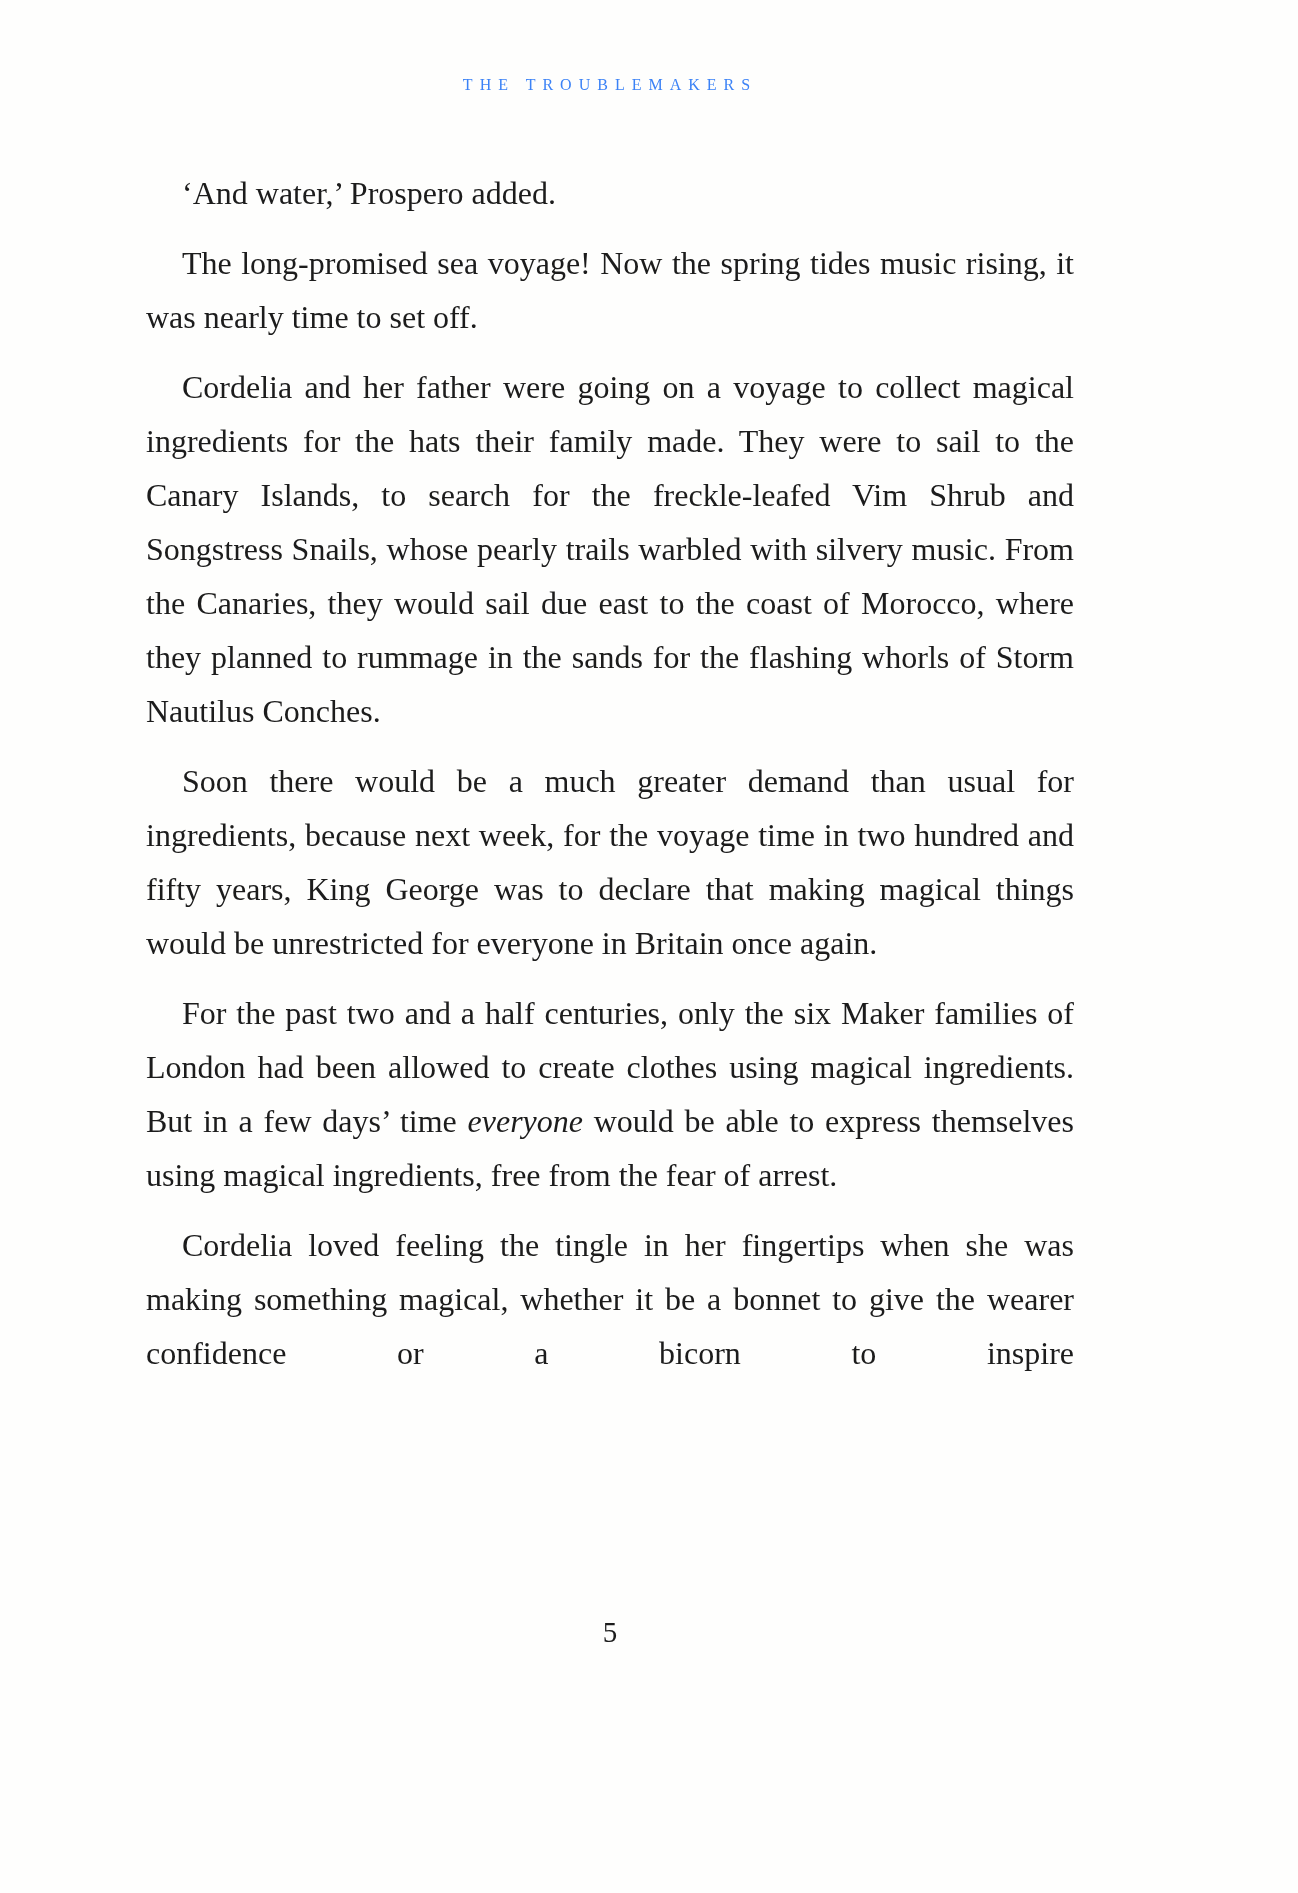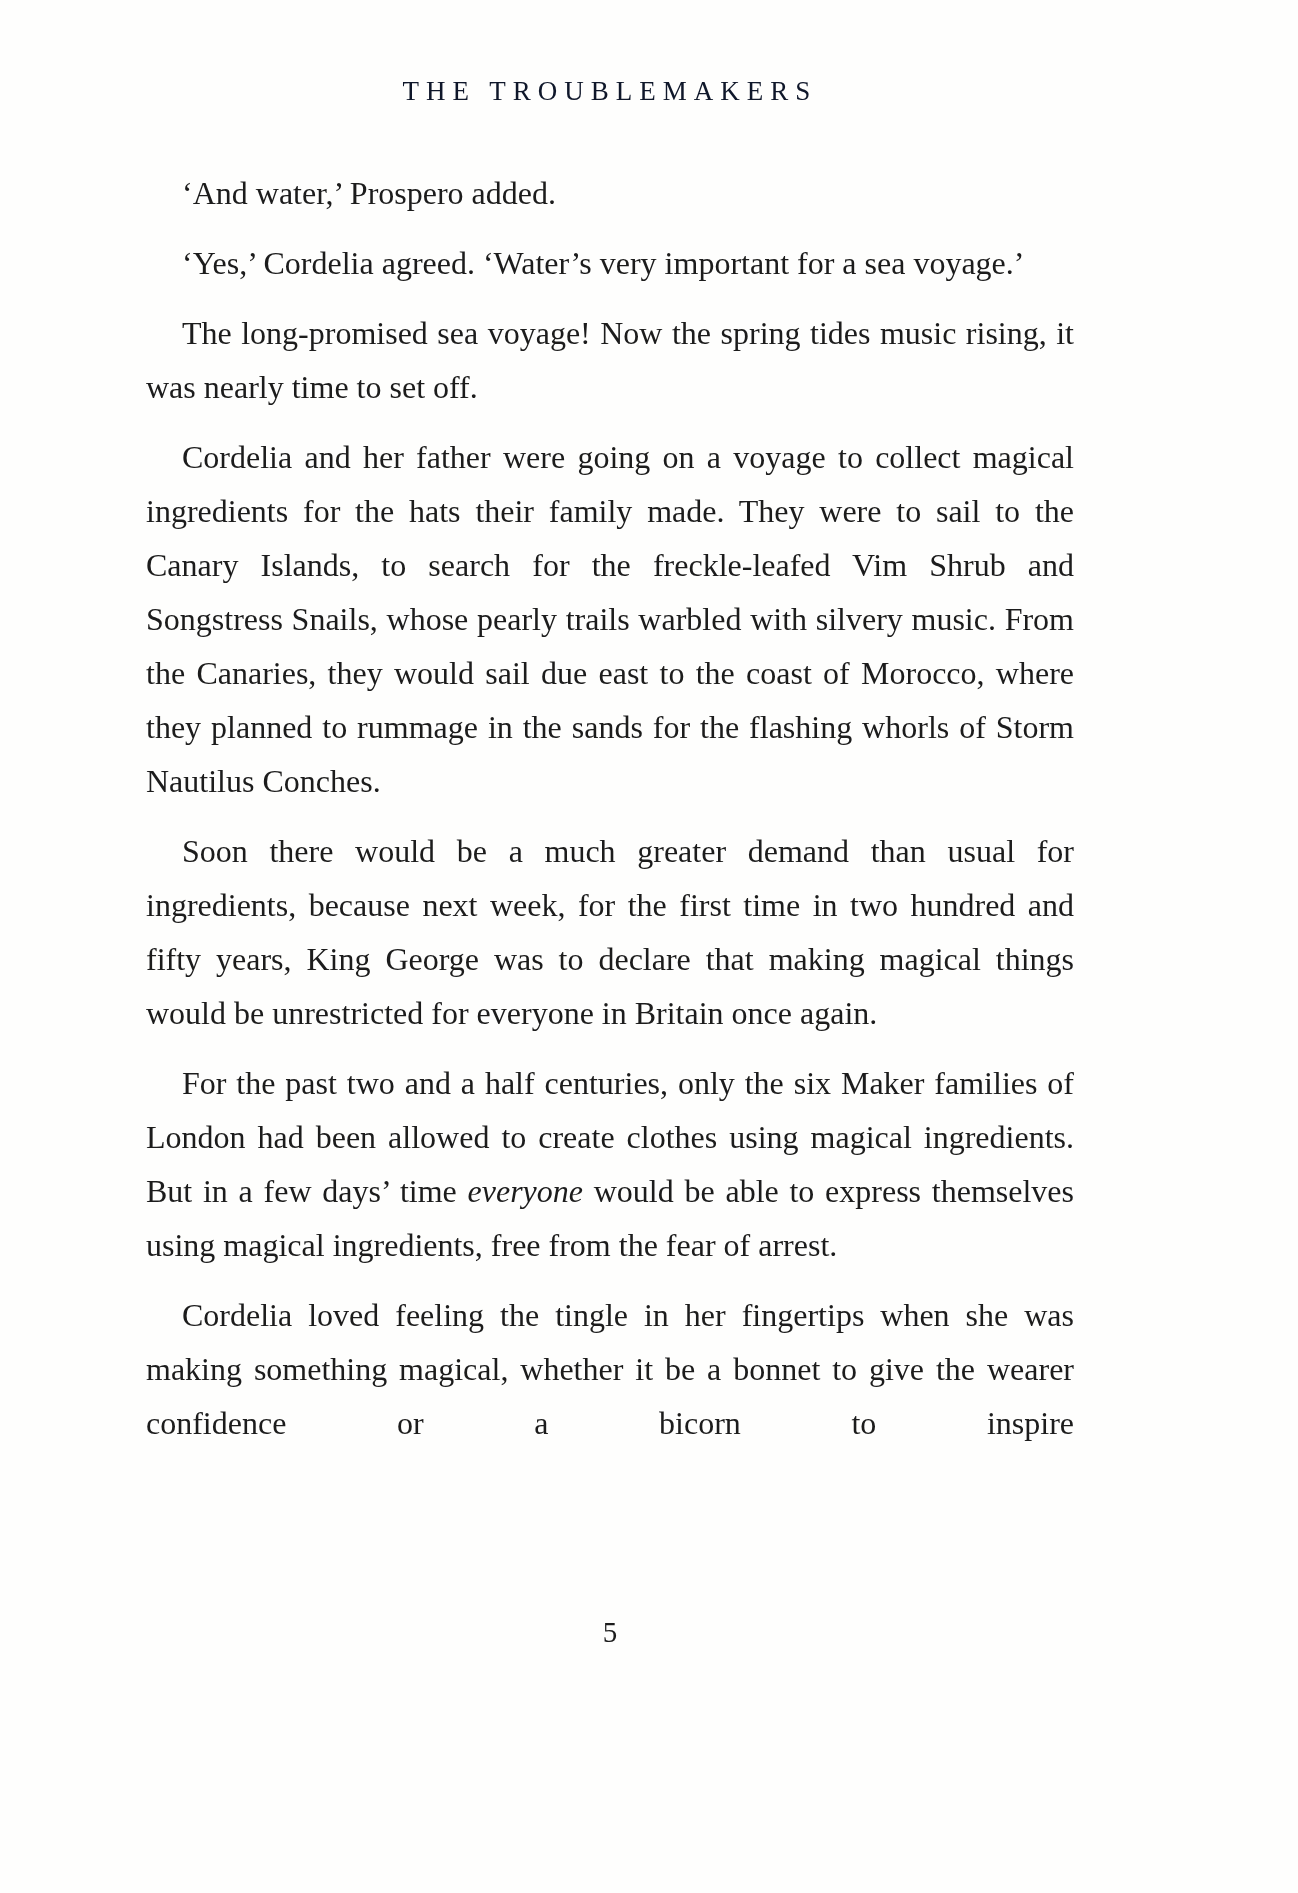--- a/index.html
+++ b/index.html
@@ -16,23 +16,23 @@
     color: #1c1c1c;
     font-family: "Liberation Serif", "DejaVu Serif", serif;
     overflow: hidden;
   }
   .running-header {
     position: absolute;
     top: 76px;
     left: 130px;
     width: 960px;
     text-align: center;
-    font-size: 27px;
+    font-size: 16px;
     letter-spacing: 7px;
-    color: #0f172a;
+    color: #3b82f6;
   }
   .text-block {
     position: absolute;
     top: 150px;
     left: 130px;
     width: 960px;
     font-size: 32px;
     line-height: 54px;
     text-align: justify;
   }
@@ -58,23 +58,22 @@
 </style>
 </head>
 <body>
 
 <div class="page">
 
   <div class="running-header">THE TROUBLEMAKERS</div>
 
   <div class="text-block">
     <p class="para">‘And water,’ Prospero added.</p>
-    <p class="para">‘Yes,’ Cordelia agreed. ‘Water’s very important for a sea voyage.’</p>
     <p class="para">The long-promised sea voyage! Now the spring tides music rising, it was nearly time to set off.</p>
     <p class="para">Cordelia and her father were going on a voyage to collect magical ingredients for the hats their family made. They were to sail to the Canary Islands, to search for the freckle-leafed Vim Shrub and Songstress Snails, whose pearly trails warbled with silvery music. From the Canaries, they would sail due east to the coast of Morocco, where they planned to rummage in the sands for the flashing whorls of Storm Nautilus Conches.</p>
-    <p class="para">Soon there would be a much greater demand than usual for ingredients, because next week, for the first time in two hundred and fifty years, King George was to declare that making magical things would be unrestricted for everyone in Britain once again.</p>
+    <p class="para">Soon there would be a much greater demand than usual for ingredients, because next week, for the voyage time in two hundred and fifty years, King George was to declare that making magical things would be unrestricted for everyone in Britain once again.</p>
     <p class="para"><span>For the past two and a half centuries, only the six Maker families of London had been allowed to create clothes using magical ingredients. But in a few days’ time </span><em>everyone</em><span> would be able to express themselves using magical ingredients, free from the fear of arrest.</span></p>
     <p class="para last-para">Cordelia loved feeling the tingle in her fingertips when she was making something magical, whether it be a bonnet to give the wearer confidence or a bicorn to inspire</p>
   </div>
 
   <div class="page-number">5</div>
 
 </div>
 
 </body></html>

